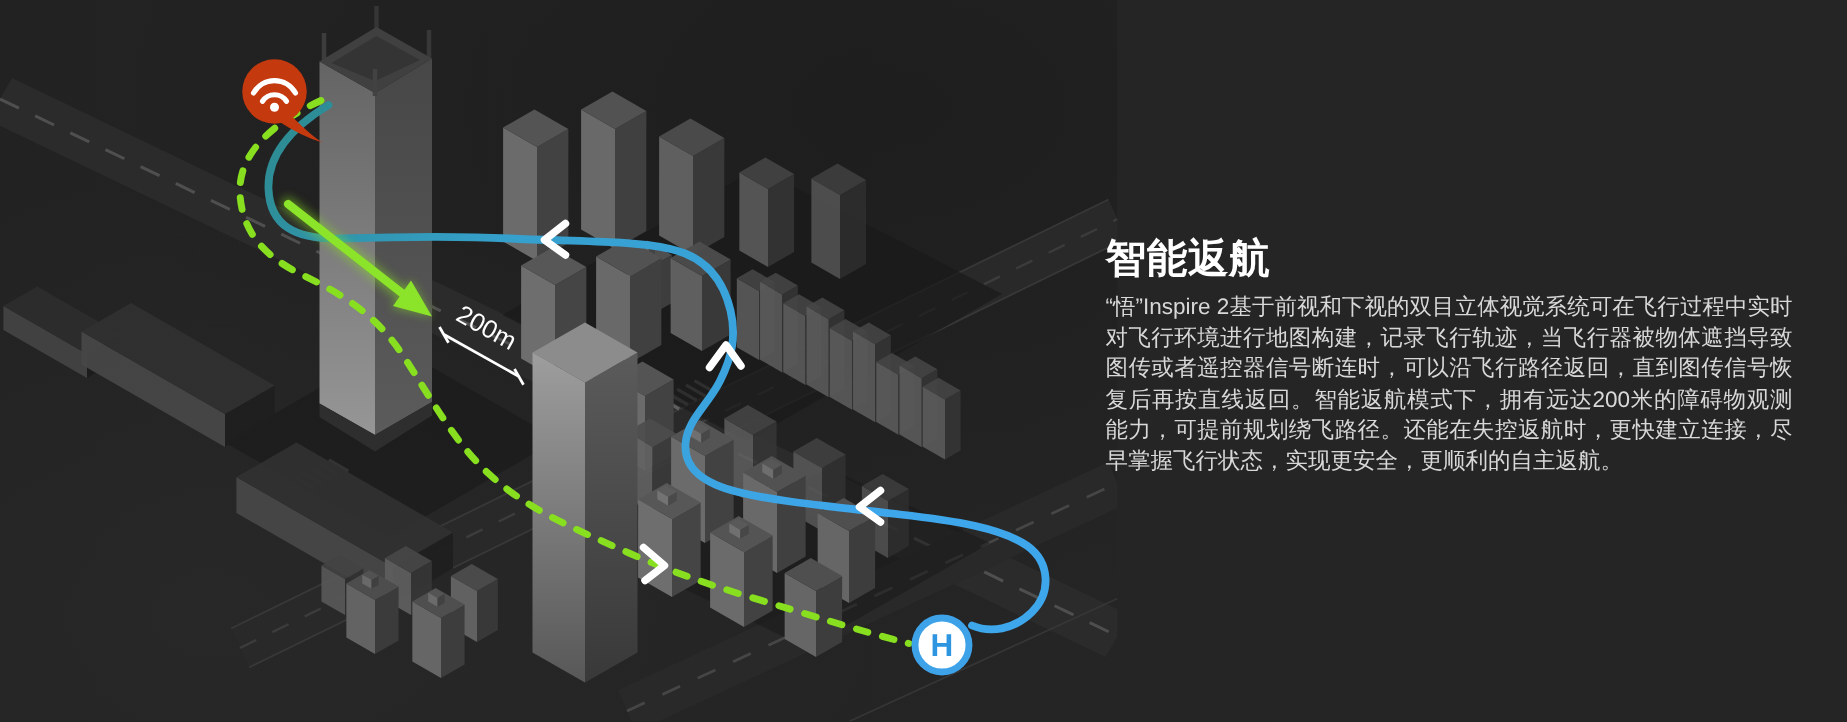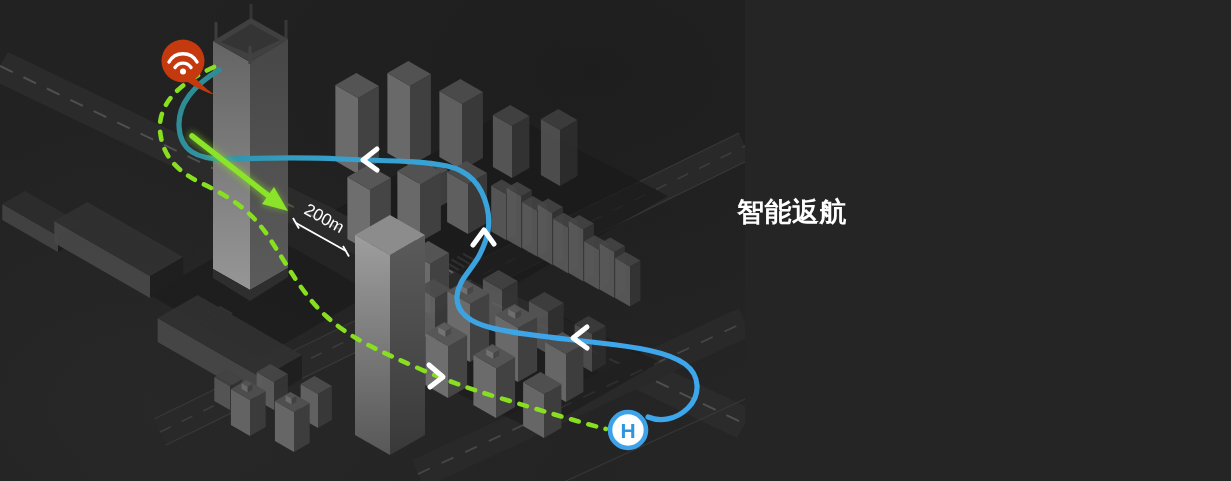--- a/index.html
+++ b/index.html
@@ -5,21 +5,21 @@
   html,body{margin:0;padding:0;background:#252525;}
   .section{
     position:relative;
     width:1231px;height:481px;
     background:#252525;
     overflow:hidden;
     font-family:"Liberation Sans","DejaVu Sans",sans-serif;
   }
   .scene{position:absolute;left:0;top:0;}
   .panel{
-    position:absolute;left:737px;top:156px;width:458px;margin-top:40px;
+    position:absolute;left:737px;top:156px;width:458px;
   }
   .panel h2{
     margin:0 0 7px 0;
     font-size:27px;line-height:32px;
     font-weight:bold;color:#ffffff;letter-spacing:.5px;
   }
   .panel p{
     margin:0;
     font-size:15px;line-height:20.5px;
     color:#d8d8d8;text-align:justify;
@@ -314,14 +314,15 @@
     </g>
 
     <g>
       <circle cx="628" cy="430" r="18" fill="#ffffff" stroke="#3EA2E8" stroke-width="4.6"></circle>
       <text x="628" y="437.5" text-anchor="middle" font-size="21" font-weight="bold" fill="#2E96E0" font-family="Liberation Sans, DejaVu Sans, sans-serif">H</text>
     </g>
   </svg>
 
   <div class="panel">
     <h2>智能返航</h2>
+    <p>“悟”Inspire 2基于前视和下视的双目立体视觉系统可在飞行过程中实时对飞行环境进行地图构建，记录飞行轨迹，当飞行器被物体遮挡导致图传或者遥控器信号断连时，可以沿飞行路径返回，直到图传信号恢复后再按直线返回。智能返航模式下，拥有远达200米的障碍物观测能力，可提前规划绕飞路径。还能在失控返航时，更快建立连接，尽早掌握飞行状态，实现更安全，更顺利的自主返航。</p>
   </div>
 </div>
 
 </body></html>

